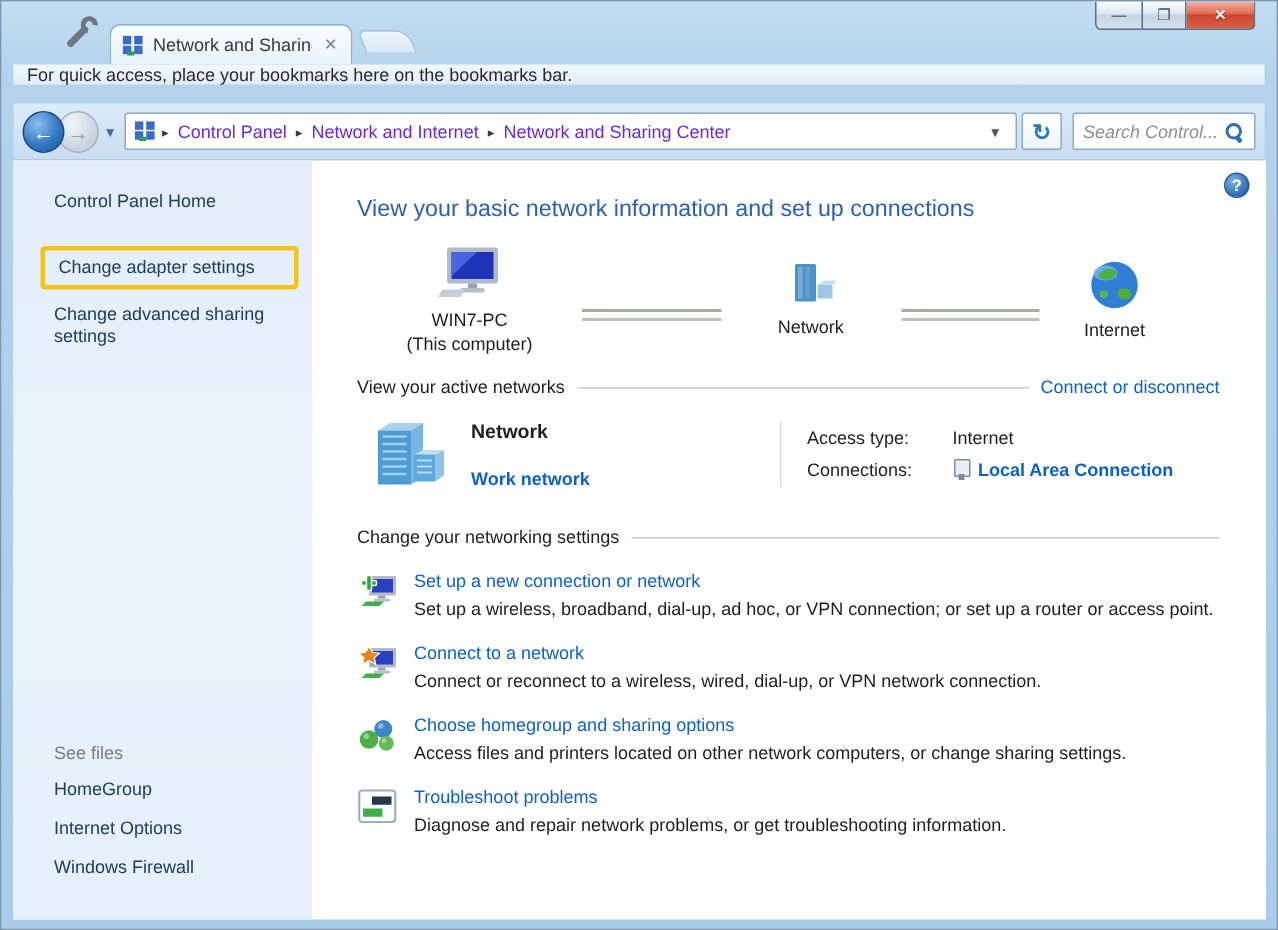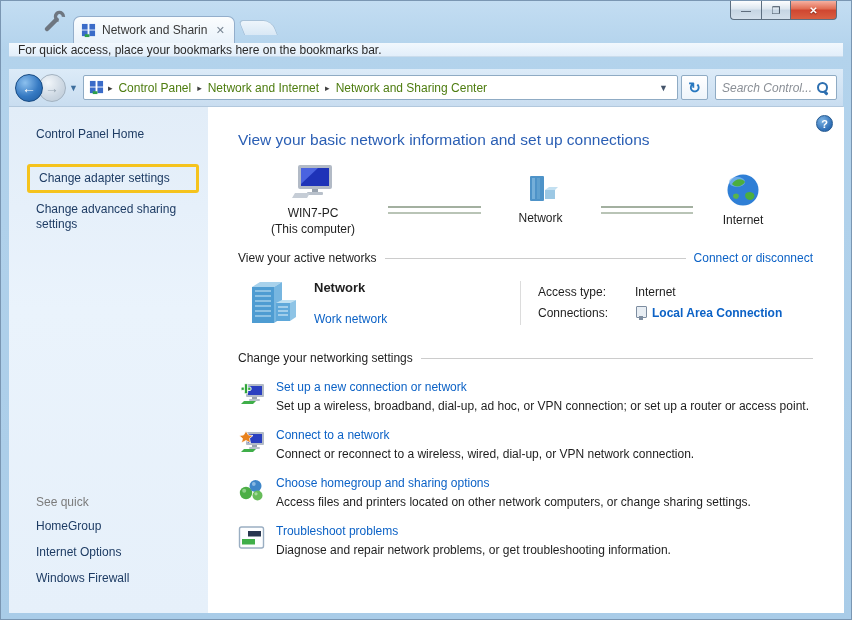--- a/index.html
+++ b/index.html
@@ -47,21 +47,21 @@
   .nav-btn { width:28px; height:28px; border-radius:50%; flex:none;
     display:flex; align-items:center; justify-content:center; font-size:14px; font-weight:bold; }
   .nav-back { background:radial-gradient(circle at 35% 30%,#8cc0ee,#3579c2 55%,#1d5a9e);
     border:1px solid #174a82; color:#fff; cursor:pointer; z-index:2; }
   .nav-fwd { background:radial-gradient(circle at 35% 30%,#f2f6fa,#ccd7e2 60%,#bcc9d6);
     border:1px solid #a3b2c0; color:#97a5b2; margin-left:-5px; }
   .nav-chevron { color:#3e6f9e; font-size:9px; margin:0 5px 0 3px; cursor:pointer; }
   .addressbar { flex:1; height:25px; background:#fff; border:1px solid #8fabc4; border-radius:2px;
     display:flex; align-items:center; padding:0 5px; gap:4px; min-width:0; }
   .crumb-sep { color:#3c3c3c; font-size:9px; }
-  .crumb { color:#4d7c0f; white-space:nowrap; cursor:pointer; padding:2px 2px; }
+  .crumb { color:#6d28d9; white-space:nowrap; cursor:pointer; padding:2px 2px; }
   .address-dd { margin-left:auto; color:#44546a; font-size:9px; padding:0 4px; cursor:pointer; }
   .refresh-btn { width:27px; height:25px; margin-left:3px; background:linear-gradient(#fff,#eef4fa);
     border:1px solid #8fabc4; border-radius:2px; color:#2878c0; font-size:15px; font-weight:bold;
     display:flex; align-items:center; justify-content:center; cursor:pointer; }
   .search-box { width:122px; height:25px; margin-left:7px; background:#fff;
     border:1px solid #8fabc4; border-radius:2px; display:flex; align-items:center; padding:0 6px; }
   .search-box input { flex:1; border:none; outline:none; width:80px;
     font-family:"Liberation Sans", sans-serif; font-style:italic; font-size:12px; color:#1e1e1e; }
   .search-box input::placeholder { color:#8a8f96; opacity:1; }
   .mag { position:relative; width:14px; height:14px; flex:none; cursor:pointer; }
@@ -109,21 +109,21 @@
 
   
   .section { width:575px; }
   .section-head { display:flex; align-items:center; gap:8px; }
   .section-head .rule { flex:1; border-top:1px solid #cccccc; height:0; }
 
   
   .active-box { display:flex; margin-top:14px; }
   .active-left { width:282px; display:flex; align-items:center; gap:16px; padding-left:8px; }
   .active-name { font-weight:bold; font-size:13px; color:#1e1e1e; }
-  .active-type { margin-top:17px; }
+  .active-type { margin-top:17px;font-weight:bold; }
   .active-divider { width:1px; background:#dcdcdc; align-self:stretch; margin:2px 0; }
   .active-details { padding:6px 0 0 17px; }
   .detail-row { display:flex; align-items:center; margin-bottom:7px; }
   .detail-label { width:97px; flex:none; }
   .detail-value { display:flex; align-items:center; gap:6px; }
   .bold-link { font-weight:bold; }
 
   
   .settings { margin-top:24px; }
   .setting-item { display:flex; margin-top:15px; gap:10px; }
@@ -202,21 +202,21 @@
   <div class="content">
 
     <div class="sidebar">
       <div class="side-link side-home">Control Panel Home</div>
       <div class="highlight-box">
         <div class="side-link">Change adapter settings</div>
       </div>
       <div class="side-link side-wrap">Change advanced sharing settings</div>
       <div class="side-spacer"></div>
       <div class="see-also">
-        <div class="see-also-label">See quick</div>
+        <div class="see-also-label">See files</div>
         <div class="side-link">HomeGroup</div>
         <div class="side-link">Internet Options</div>
         <div class="side-link">Windows Firewall</div>
       </div>
     </div>
 
     <div class="main">
       <div class="help-btn">?</div>
 
       <h1 class="page-heading">View your basic network information and set up connections</h1>

